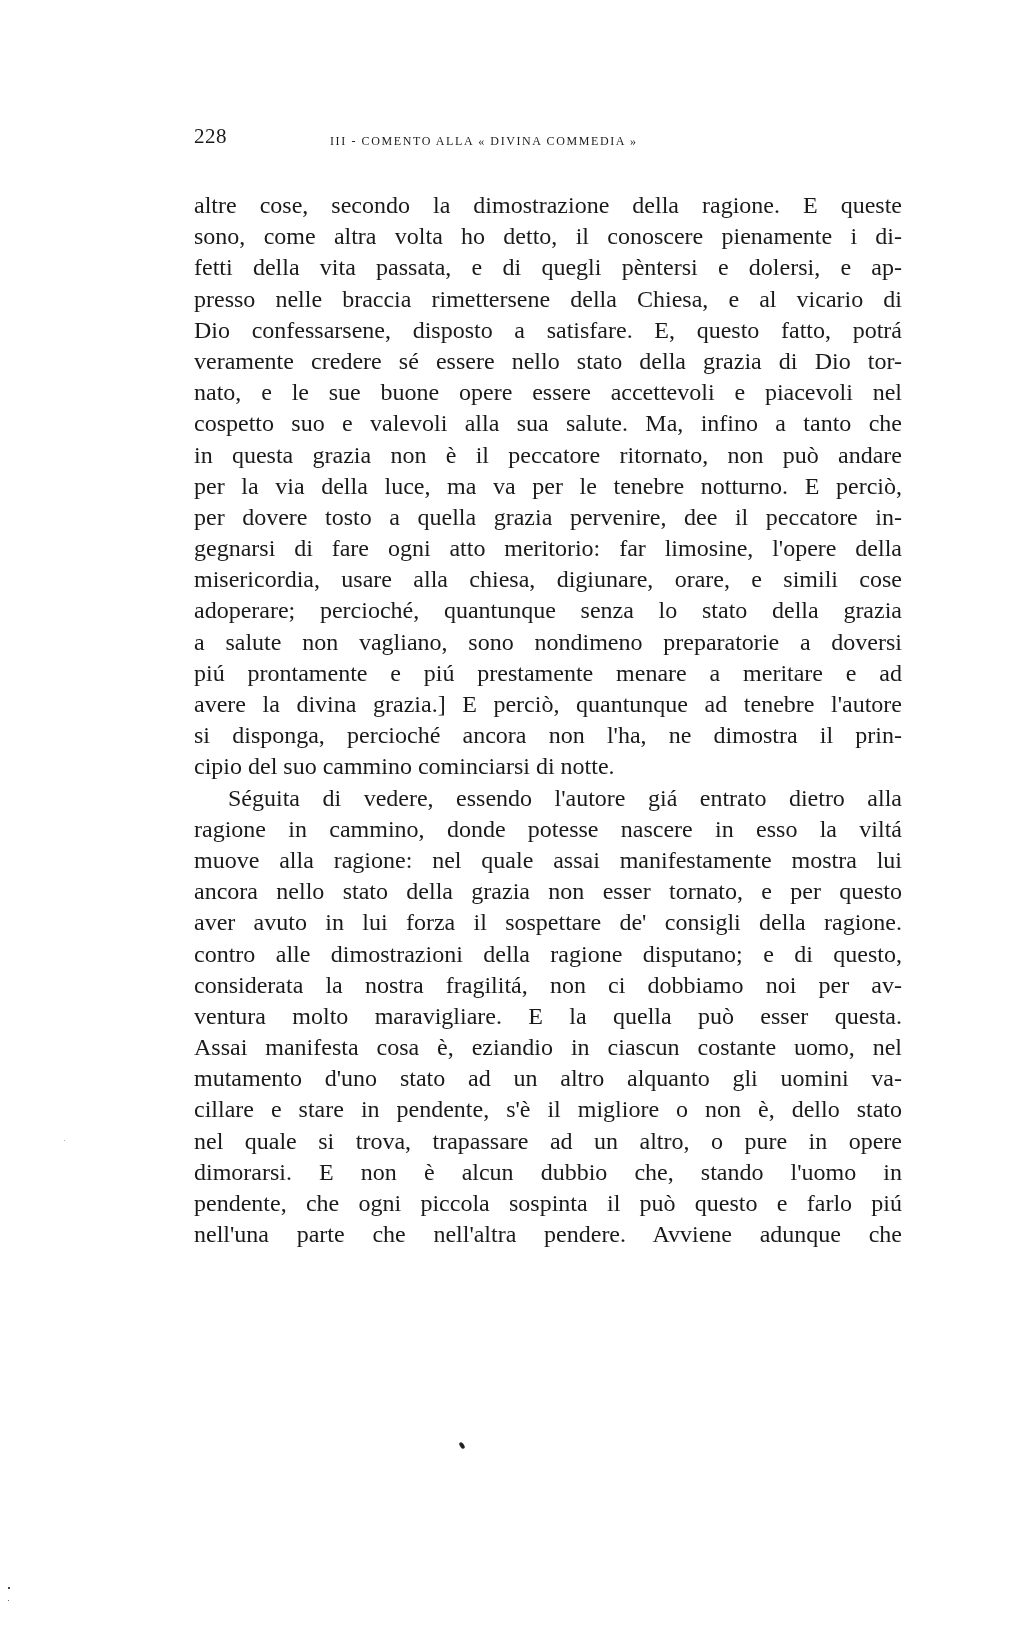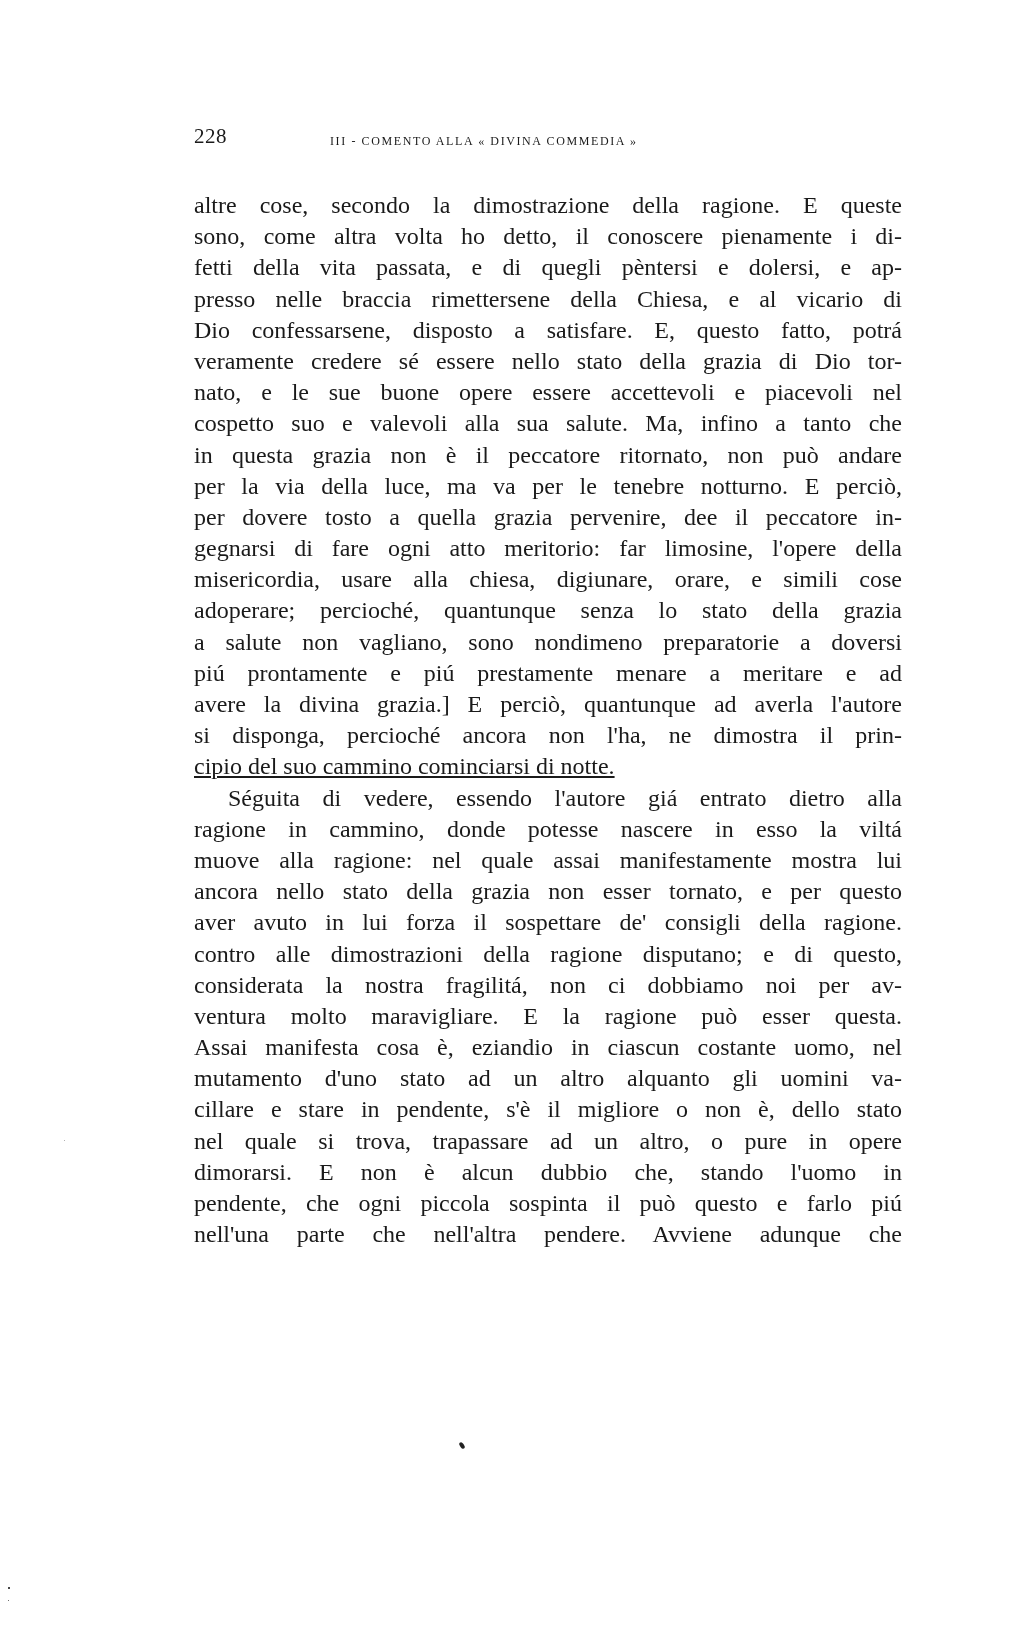--- a/index.html
+++ b/index.html
@@ -21,21 +21,21 @@
   }
   .body-text {
     position: absolute; left: 194px; top: 190px; width: 708px;
   }
   .line {
     height: 31.2px; line-height: 31.2px;
     font-size: 24px;
     text-align: justify; text-align-last: justify;
     white-space: nowrap;
   }
-  .line.last { text-align-last: left; text-decoration: underline; }
+  .line.last { text-align-last: left; }
   .line.indent { padding-left: 34px; }
   .speck {
     position: absolute; background: #222; border-radius: 40%;
   }
   .speck.s1 { left: 460px; top: 1442px; width: 4px; height: 7px; transform: rotate(-35deg); }
   .speck.s2 { left: 8px; top: 1587px; width: 2px; height: 2px; }
   .speck.s3 { left: 8px; top: 1600px; width: 1px; height: 1px; }
   .speck.s4 { left: 64px; top: 1140px; width: 1px; height: 1px; background:#888; }
 </style>
 </head>
@@ -57,33 +57,33 @@
     <div class="line">nato, e le sue buone opere essere accettevoli e piacevoli nel</div>
     <div class="line">cospetto suo e valevoli alla sua salute. Ma, infino a tanto che</div>
     <div class="line">in questa grazia non è il peccatore ritornato, non può andare</div>
     <div class="line">per la via della luce, ma va per le tenebre notturno. E perciò,</div>
     <div class="line">per dovere tosto a quella grazia pervenire, dee il peccatore in-</div>
     <div class="line">gegnarsi di fare ogni atto meritorio: far limosine, l'opere della</div>
     <div class="line">misericordia, usare alla chiesa, digiunare, orare, e simili cose</div>
     <div class="line">adoperare; percioché, quantunque senza lo stato della grazia</div>
     <div class="line">a salute non vagliano, sono nondimeno preparatorie a doversi</div>
     <div class="line">piú prontamente e piú prestamente menare a meritare e ad</div>
-    <div class="line">avere la divina grazia.] E perciò, quantunque ad averla l'autore</div>
+    <div class="line">avere la divina grazia.] E perciò, quantunque ad tenebre l'autore</div>
     <div class="line">si disponga, percioché ancora non l'ha, ne dimostra il prin-</div>
     <div class="line last">cipio del suo cammino cominciarsi di notte.</div>
   </div>
   <div>
     <div class="line indent">Séguita di vedere, essendo l'autore giá entrato dietro alla</div>
     <div class="line">ragione in cammino, donde potesse nascere in esso la viltá</div>
     <div class="line">muove alla ragione: nel quale assai manifestamente mostra lui</div>
     <div class="line">ancora nello stato della grazia non esser tornato, e per questo</div>
     <div class="line">aver avuto in lui forza il sospettare de' consigli della ragione.</div>
     <div class="line">contro alle dimostrazioni della ragione disputano; e di questo,</div>
     <div class="line">considerata la nostra fragilitá, non ci dobbiamo noi per av-</div>
-    <div class="line">ventura molto maravigliare. E la ragione può esser questa.</div>
+    <div class="line">ventura molto maravigliare. E la quella può esser questa.</div>
     <div class="line">Assai manifesta cosa è, eziandio in ciascun costante uomo, nel</div>
     <div class="line">mutamento d'uno stato ad un altro alquanto gli uomini va-</div>
     <div class="line">cillare e stare in pendente, s'è il migliore o non è, dello stato</div>
     <div class="line">nel quale si trova, trapassare ad un altro, o pure in opere</div>
     <div class="line">dimorarsi. E non è alcun dubbio che, stando l'uomo in</div>
     <div class="line">pendente, che ogni piccola sospinta il può questo e farlo piú</div>
     <div class="line">nell'una parte che nell'altra pendere. Avviene adunque che</div>
   </div>
 </div>
 

